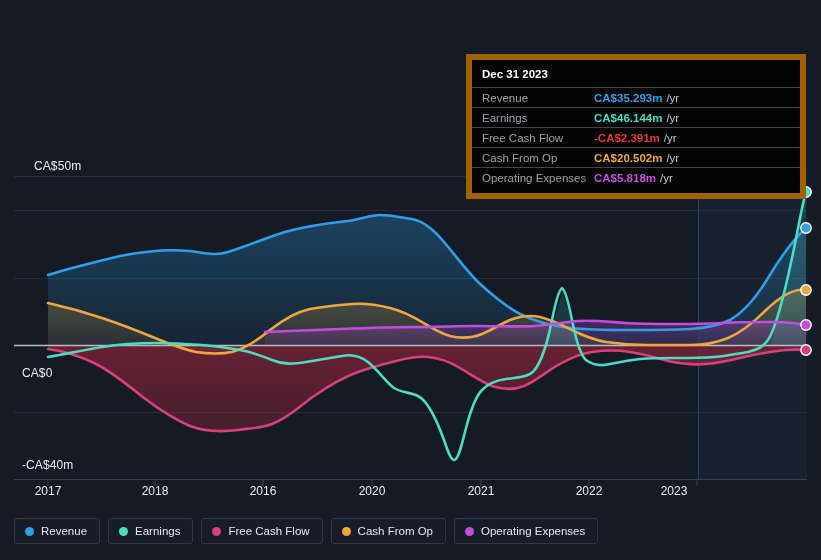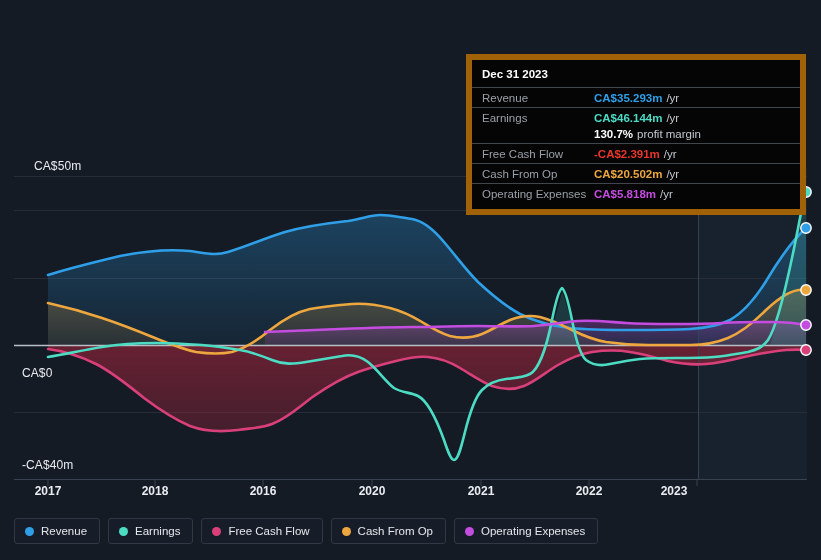--- a/index.html
+++ b/index.html
@@ -39,21 +39,20 @@
   #y-label-top   { left: 34px; top: 159px; }
   #y-label-zero  { left: 22px; top: 326px; margin-top: 40px; }
   #y-label-bot   { left: 22px; top: 458px; }
 
   #x-axis {
     position: absolute;
     left: 0;
     top: 484px;
     width: 821px;
     height: 18px;
-    font-weight: bold;
   }
   .x-axis-label {
     position: absolute;
     font-size: 12px;
     color: #e9ecf0;
     transform: translateX(-50%);
     white-space: nowrap;
   }
 
   
@@ -318,25 +317,20 @@
     <span class="tt-value" style="color: rgb(47, 159, 232);">CA$35.293m</span>
     <span class="tt-suffix">/yr</span>
   </div>
 
   <div class="tt-row">
     <span class="tt-label">Earnings</span>
     <span class="tt-value" style="color: rgb(76, 220, 196);">CA$46.144m</span>
     <span class="tt-suffix">/yr</span>
   </div>
 
-  <div class="tt-row no-rule">
-    <span class="tt-spacer"></span>
-    <span class="tt-value" style="color: rgb(255, 255, 255);">130.7%</span>
-    <span class="tt-suffix">profit margin</span>
-  </div>
 
   <div class="tt-row">
     <span class="tt-label">Free Cash Flow</span>
     <span class="tt-value" style="color: rgb(232, 54, 42);">-CA$2.391m</span>
     <span class="tt-suffix">/yr</span>
   </div>
 
   <div class="tt-row">
     <span class="tt-label">Cash From Op</span>
     <span class="tt-value" style="color: rgb(237, 167, 62);">CA$20.502m</span>

